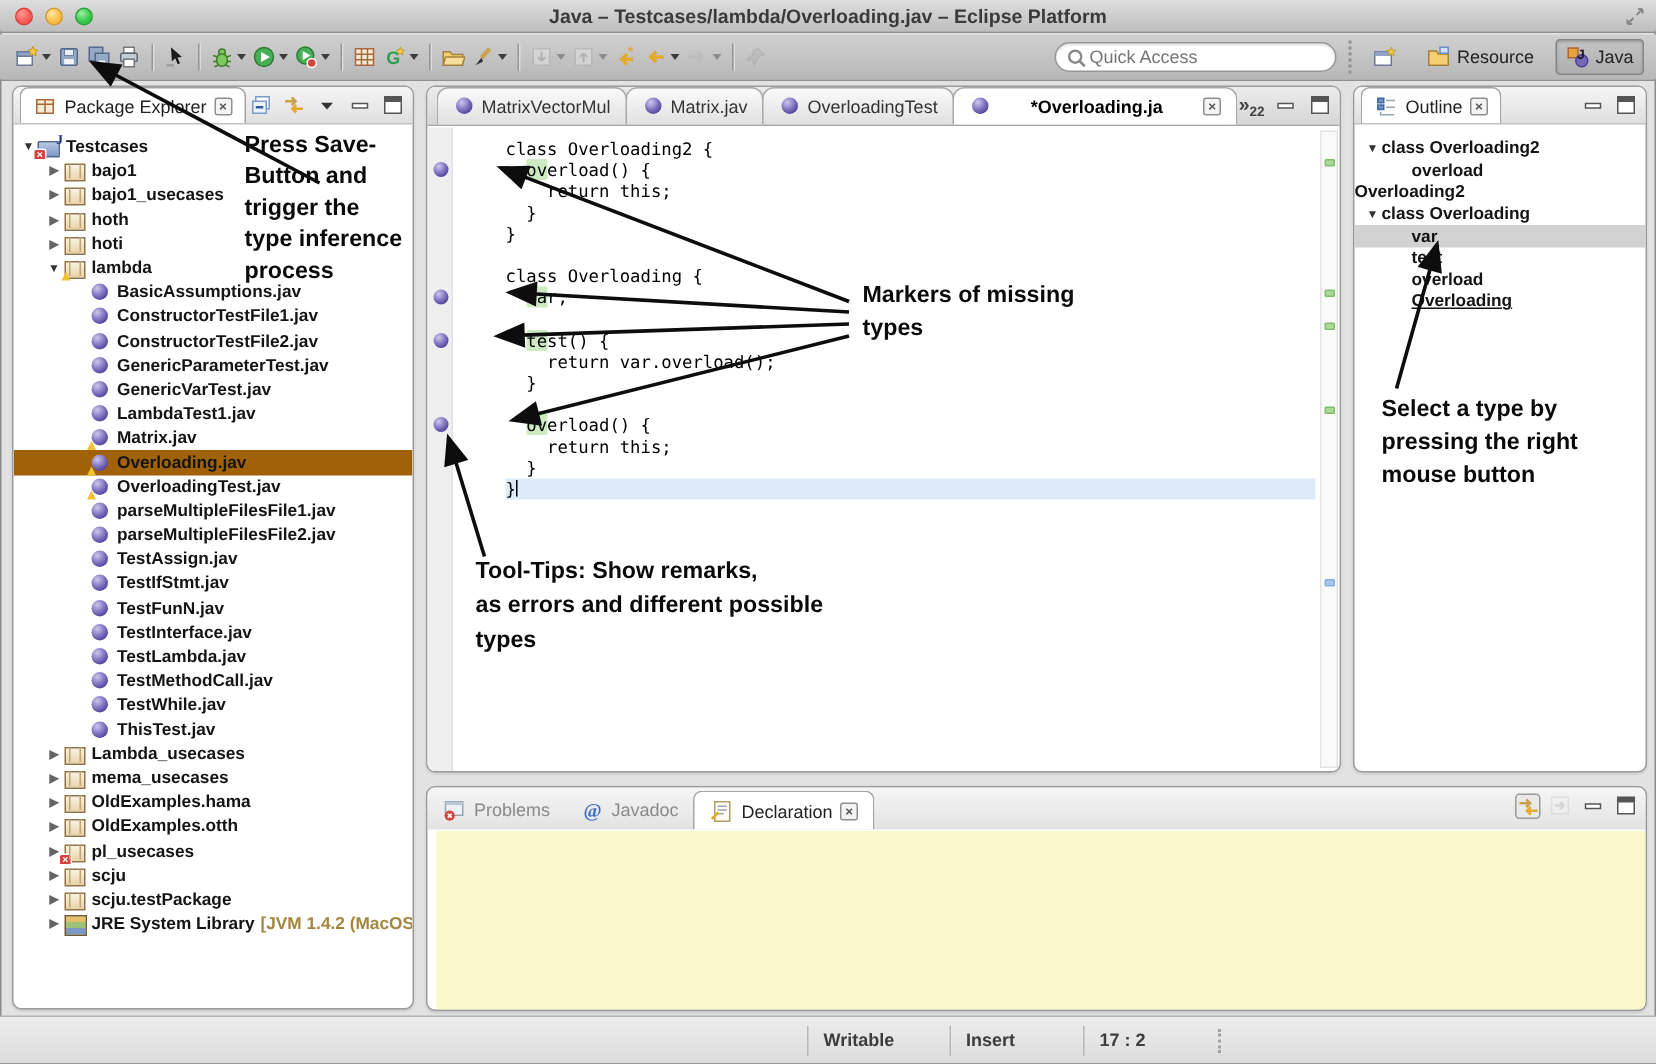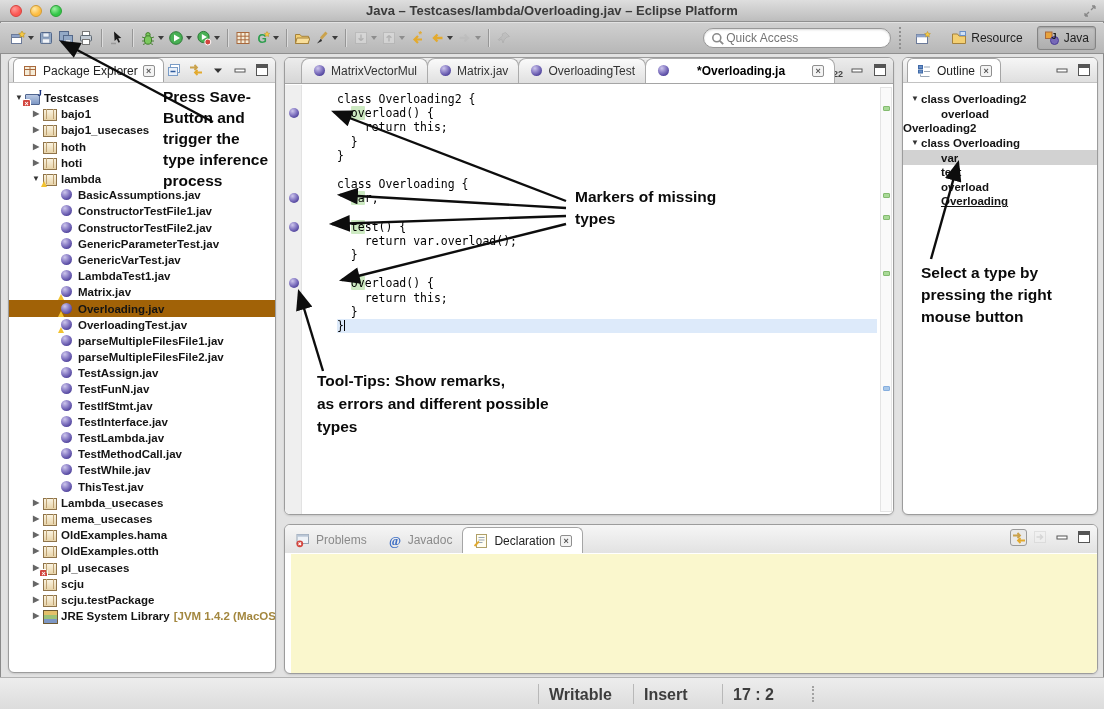--- a/index.html
+++ b/index.html
@@ -75,21 +75,21 @@
   .ovl-warning{position:absolute;left:-2px;bottom:-2px;width:0;height:0;
     border-left:4.5px solid transparent;border-right:4.5px solid transparent;border-bottom:8px solid #f2c230;}
   .ovl-error{position:absolute;left:-3px;bottom:-2px;width:9px;height:9px;background:#d2453e;border-radius:2px;border:1px solid #fff;}
   .ovl-error::before{content:"×";position:absolute;left:0;top:-1px;width:7px;text-align:center;
     font:bold 7px/9px "Liberation Sans",sans-serif;color:#fff;}
   .deco{color:#a3873f;margin-left:4px;}
   
   .edp{left:284px;top:57px;width:610px;height:458px;}
   .ehdr{height:26px;background:linear-gradient(#ececec,#d6d6d6);border-bottom:1px solid #a5a5a5;
     display:flex;align-items:flex-end;position:relative;}
-  .etabs{display:flex;align-items:flex-end;height:26px;margin-left:16px;}
+  .etabs{display:flex;align-items:flex-end;height:26px;margin-left:6px;}
   .etab{display:flex;align-items:center;gap:5px;height:25px;padding:0 10px;font-size:12px;color:#333;
     background:linear-gradient(#fafafa,#e0e0e0);border:1px solid #ababab;border-bottom:none;
     border-radius:8px 8px 0 0;margin-right:-1px;}
   .etab.active{background:#fff;color:#000;font-weight:bold;z-index:2;gap:27px;}
   .eright{position:absolute;right:4px;top:4px;display:flex;align-items:center;gap:6px;}
   .chev{font:bold 13px "Liberation Sans",sans-serif;color:#444;}
   .chev i{font-style:normal;font-size:9px;vertical-align:-3px;text-align:center;}
   .ebody{position:absolute;left:0;top:27px;right:0;bottom:0;background:#fff;}
   .gutterbg{position:absolute;left:0;top:0;bottom:0;width:17px;background:#efefef;border-right:1px solid #e2e2e2;}
   .code{position:absolute;left:0;top:0;right:16px;bottom:0;padding-top:7px;
@@ -114,21 +114,21 @@
   
   .bot{left:284px;top:524px;width:814px;height:150px;}
   .bhdr{height:28px;background:linear-gradient(#f6f6f6,#e2e2e2);display:flex;align-items:flex-end;position:relative;}
   .btab{display:flex;align-items:center;gap:5px;height:26px;padding:0 10px;font-size:12px;color:#8a8a8a;}
   .btab .tbic{width:16px;height:16px;}
   .btab.active{background:#fff;color:#222;border:1px solid #a5a5a5;border-bottom:none;border-radius:6px 6px 0 0;}
   .bbody{position:absolute;left:6px;right:0;top:29px;bottom:0;background:#faf7cd;}
   
   .statusbar{position:absolute;left:0;top:677px;width:1104px;height:32px;
     background:linear-gradient(#ededed,#dcdcdc);border-top:1px solid #b2b2b2;}
-  .sb-item{position:absolute;top:8px;font-size:16px;font-weight:bold;color:#3d3d3d;}
+  .sb-item{position:absolute;top:8px;font-size:12px;font-weight:bold;color:#3d3d3d;}
   .sb-sep{position:absolute;top:6px;width:1px;height:20px;background:#b8b8b8;}
   .sb-dots{position:absolute;top:8px;width:3px;height:16px;border-left:2px dotted #a2a2a2;}
   
   .note{position:absolute;font:bold 15.5px/21px "Liberation Sans",sans-serif;color:#0a0a0a;white-space:pre-line;z-index:50;}
   .arrows{position:absolute;left:0;top:0;z-index:45;pointer-events:none;}
 </style>
 </head>
 <body>
 
 <div class="window">
@@ -439,26 +439,26 @@
             <span class="lbl">parseMultipleFilesFile2.jav</span>
           </div>
           <div class="trow" style="padding-left: 38px;">
             <span class="exp"></span>
             <span class="ic sphere"></span>
             <span class="lbl">TestAssign.jav</span>
           </div>
           <div class="trow" style="padding-left: 38px;">
             <span class="exp"></span>
             <span class="ic sphere"></span>
+            <span class="lbl">TestIfStmt.jav</span>
+          </div>
+          <div class="trow" style="padding-left: 38px;">
+            <span class="exp"></span>
+            <span class="ic sphere"></span>
             <span class="lbl">TestFunN.jav</span>
-          </div>
-          <div class="trow" style="padding-left: 38px;">
-            <span class="exp"></span>
-            <span class="ic sphere"></span>
-            <span class="lbl">TestIfStmt.jav</span>
           </div>
           <div class="trow" style="padding-left: 38px;">
             <span class="exp"></span>
             <span class="ic sphere"></span>
             <span class="lbl">TestInterface.jav</span>
           </div>
           <div class="trow" style="padding-left: 38px;">
             <span class="exp"></span>
             <span class="ic sphere"></span>
             <span class="lbl">TestLambda.jav</span>

